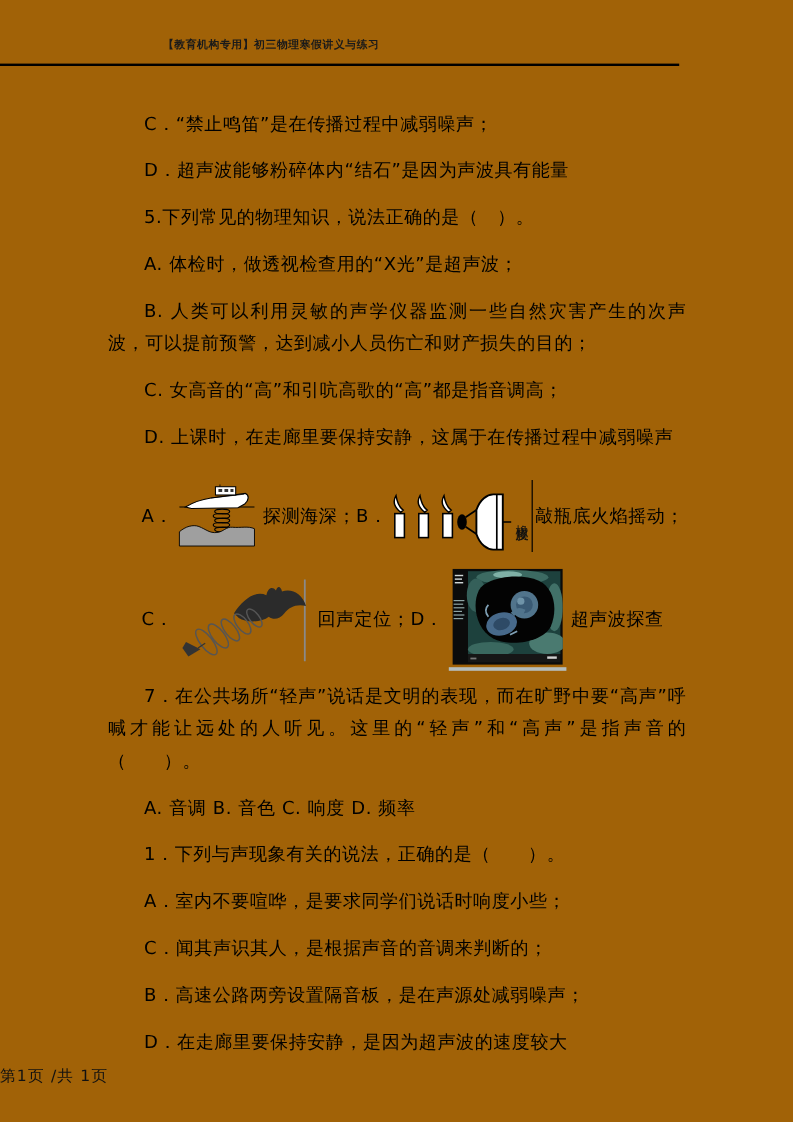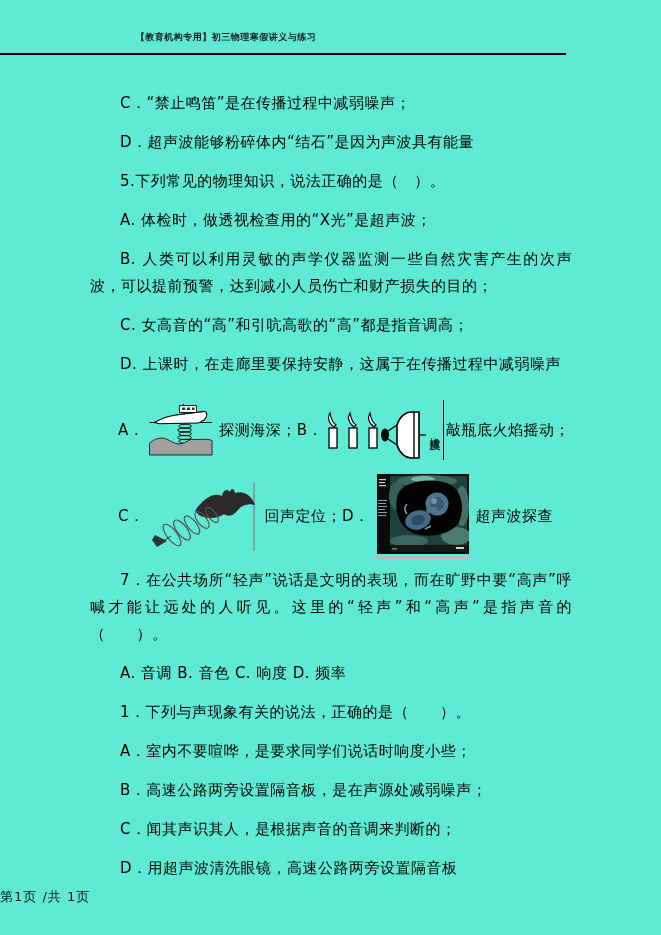--- a/index.html
+++ b/index.html
@@ -1,17 +1,17 @@
 <!DOCTYPE html>
 <html><head>
 <meta charset="utf-8">
 <style>
   html,body{margin:0;padding:0;background:#fff;}
   .page{
-    position:relative;width:661px;height:935px;background:#5eead4;overflow:hidden;
+    position:relative;width:661px;height:935px;background:#a16207;overflow:hidden;
     font-family:"DejaVu Sans","Liberation Sans",sans-serif;color:#000;
   }
   .header-title{
     position:absolute;top:31px;left:0;width:452px;text-align:center;
     font-size:9px;font-weight:bold;color:#1a1a1a;letter-spacing:.5px;
   }
   .header-rule{position:absolute;top:53px;left:0;width:566px;height:2px;background:#000;}
   .doc-body{position:absolute;top:78px;left:90px;width:482px;}
   p.para{margin:12px 0 10px;font-size:15px;line-height:27px;text-align:justify;letter-spacing:.5px;}
   p.indent{text-indent:30px;}
@@ -159,19 +159,19 @@
         </svg>
       </div>
 
       <span class="figcap">超声波探查</span>
     </div>
 
     <p class="para indent q7">7．在公共场所“轻声”说话是文明的表现，而在旷野中要“高声”呼喊才能让远处的人听见。这里的“轻声”和“高声”是指声音的（　　）。</p>
     <p class="para indent">A. 音调  B. 音色  C. 响度  D. 频率</p>
     <p class="para indent">1．下列与声现象有关的说法，正确的是（　　）。</p>
     <p class="para indent">A．室内不要喧哗，是要求同学们说话时响度小些；</p>
+    <p class="para indent">C．闻其声识其人，是根据声音的音调来判断的；</p>
     <p class="para indent">B．高速公路两旁设置隔音板，是在声源处减弱噪声；</p>
-    <p class="para indent">C．闻其声识其人，是根据声音的音调来判断的；</p>
-    <p class="para indent">D．用超声波清洗眼镜，高速公路两旁设置隔音板</p>
+    <p class="para indent">D．在走廊里要保持安静，是因为超声波的速度较大</p>
   </div>
 
   <div class="page-footer">第1页 /共 1页</div>
 </div>
 
 </body></html>

